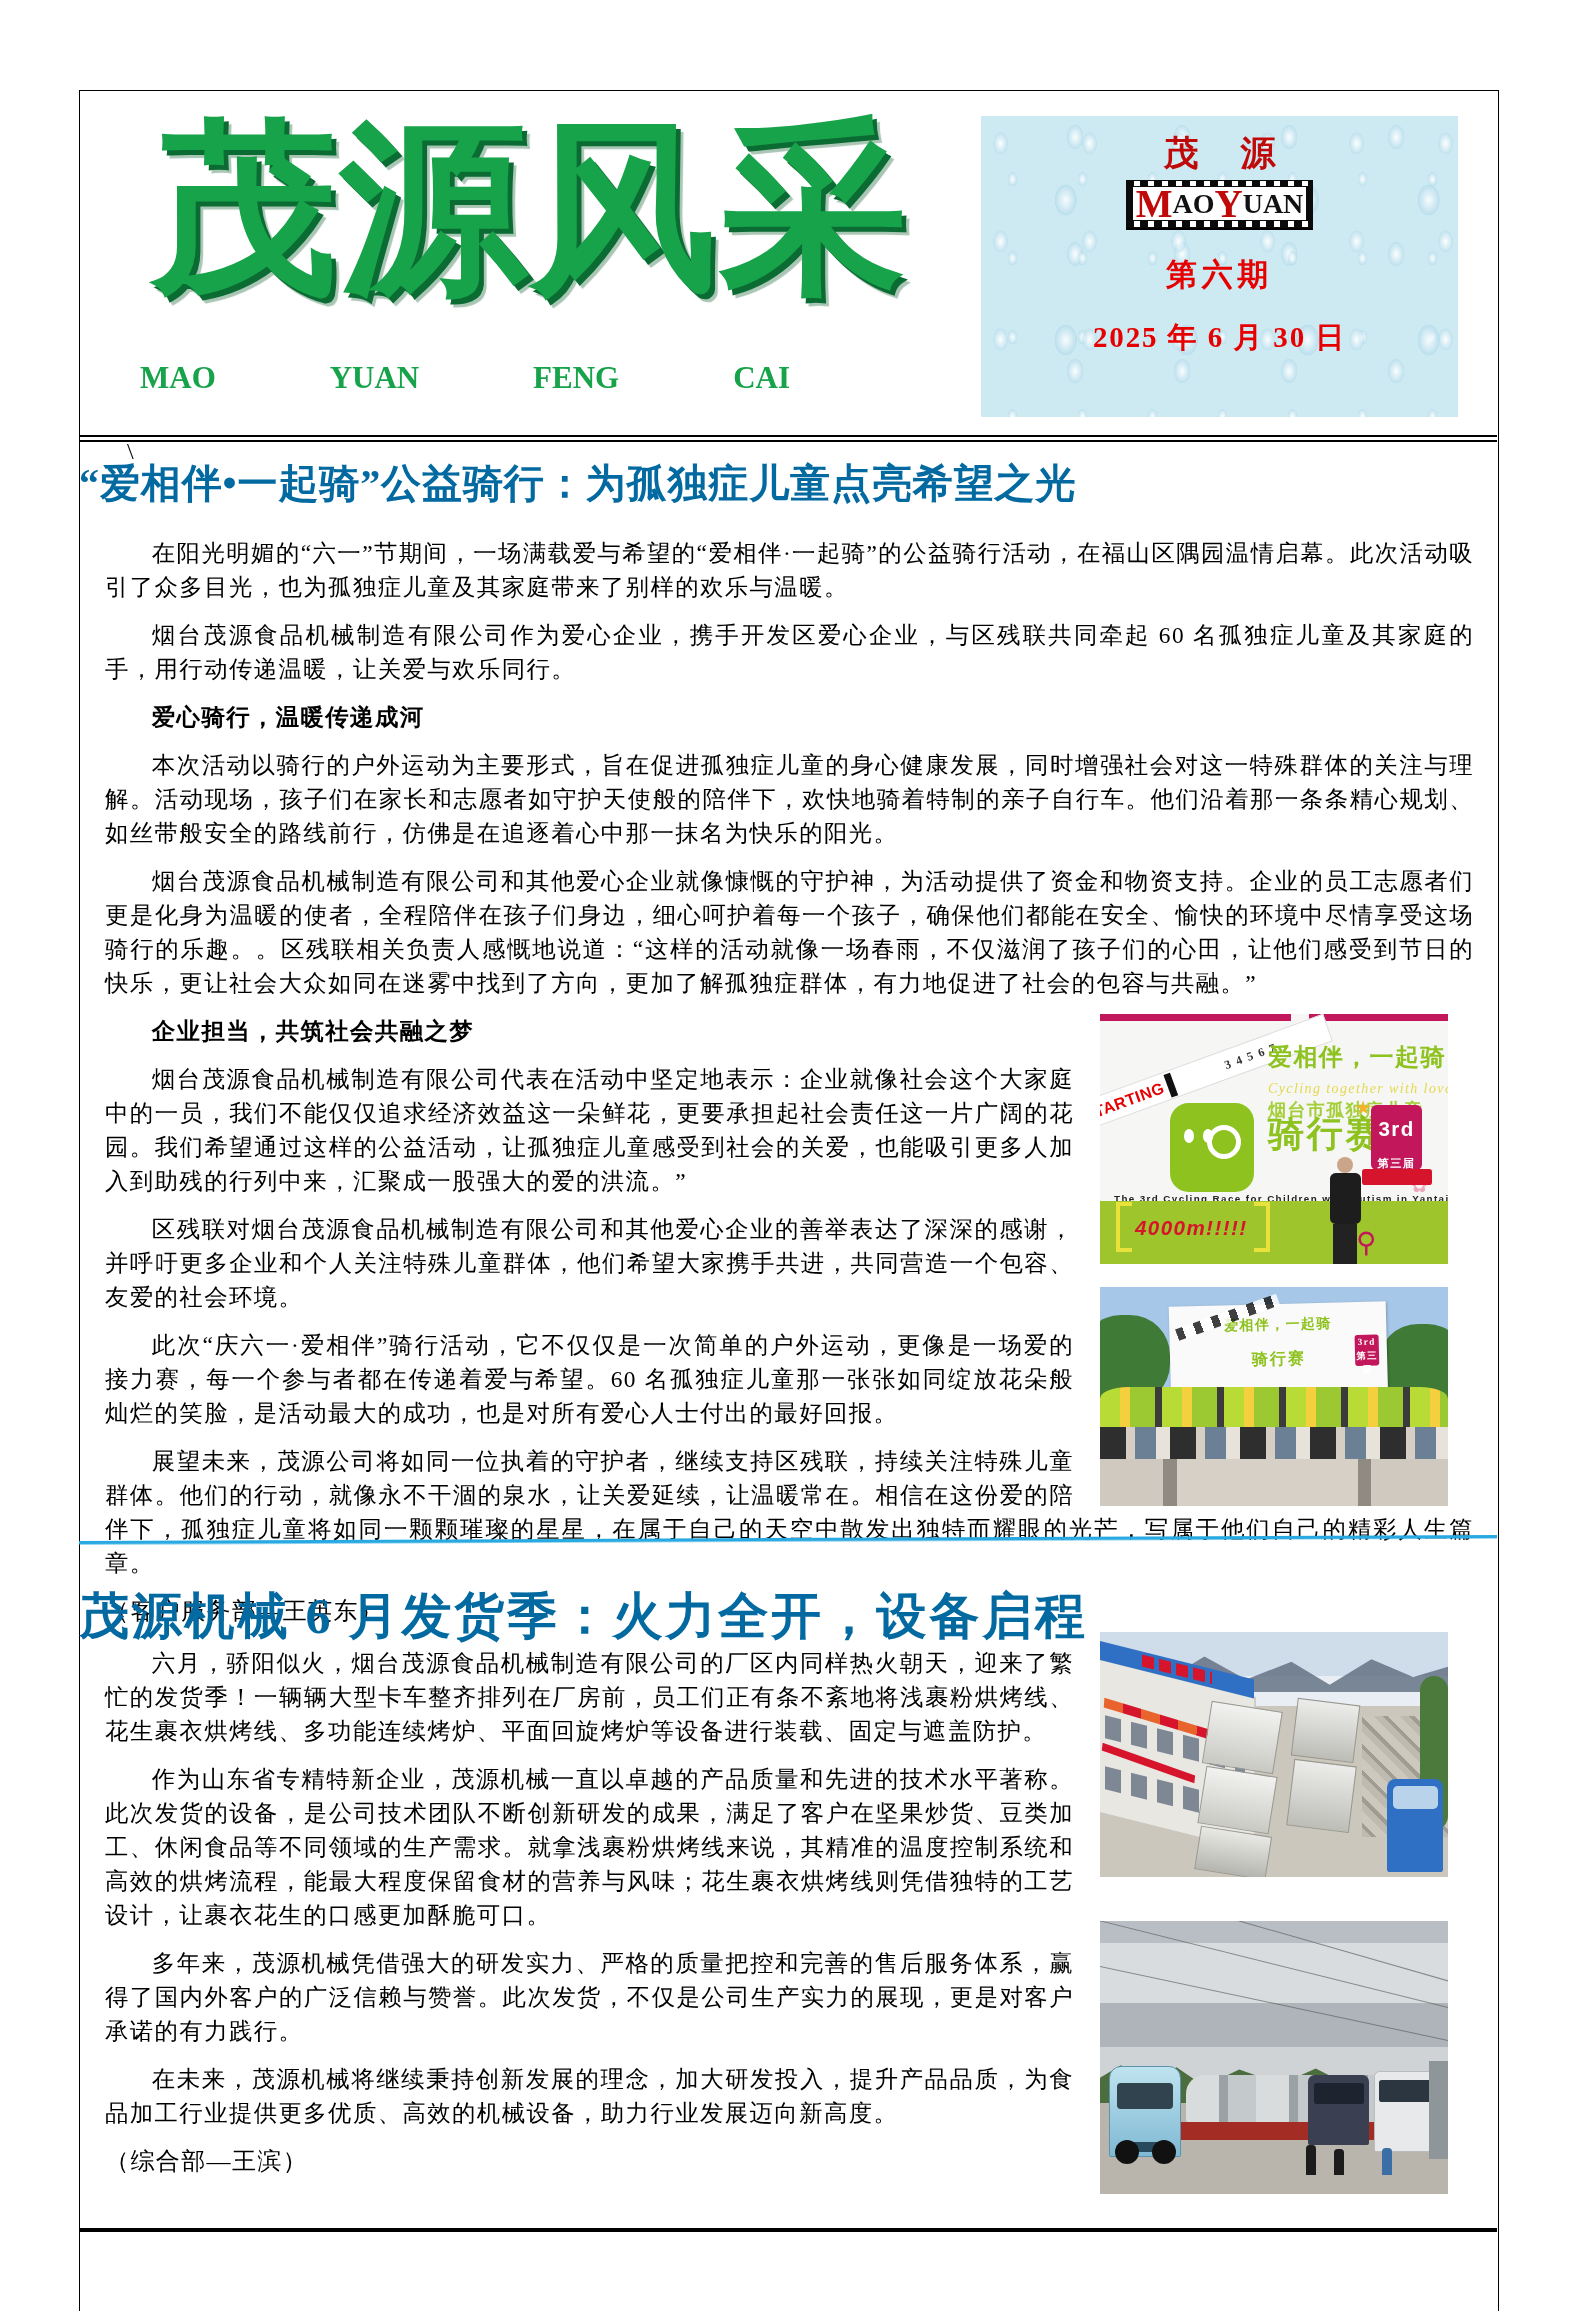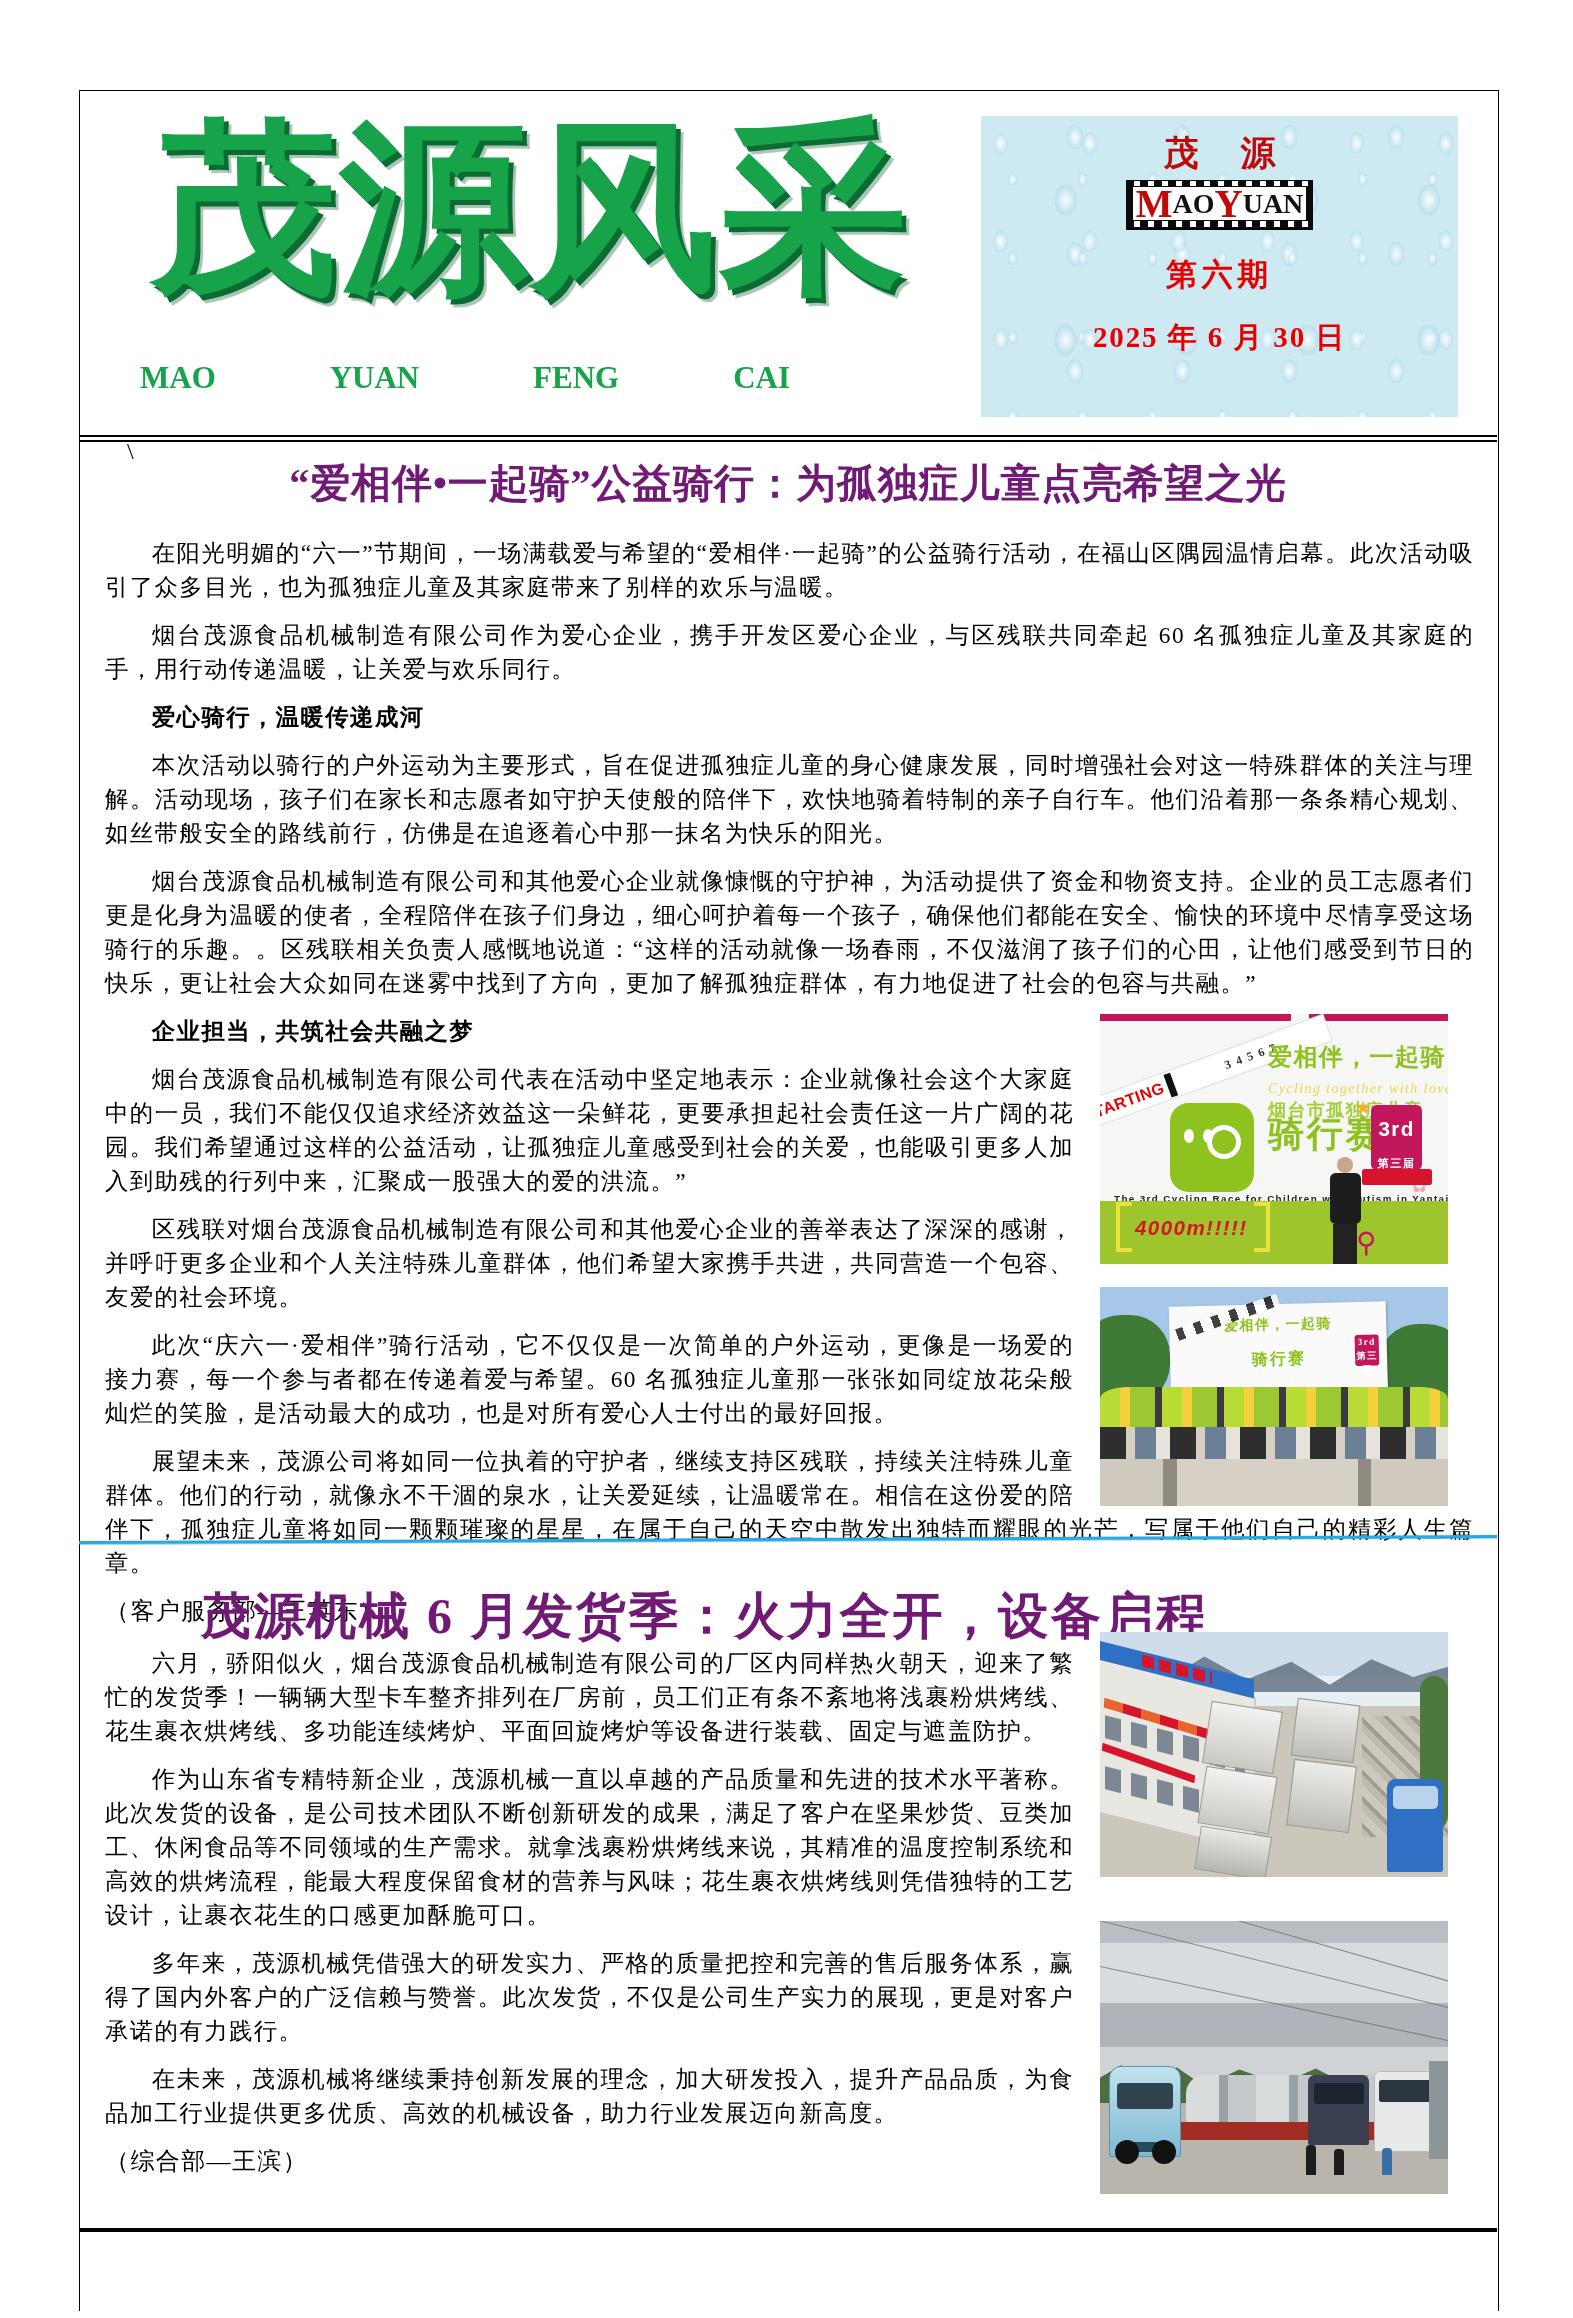--- a/index.html
+++ b/index.html
@@ -32,21 +32,21 @@
   .logo-inner{position:relative;display:flex;align-items:center;background:#fff;margin:7.5px 0;padding:0 2.8px;}
   .logo-inner span{font-weight:bold;font-family:"Liberation Serif",serif;}
   .lg-big{font-size:39px;color:#c00909;line-height:33px;}
   .lg-sm{font-size:28px;color:#111;line-height:33px;}
   .issue-no{margin-top:24px;font-size:31px;font-weight:bold;color:#e60000;letter-spacing:4.7px;}
   .issue-date{margin-top:22.4px;font-size:29px;font-weight:bold;color:#e60000;letter-spacing:1.9px;}
   .double-rule{position:absolute;left:79px;top:435px;width:1418px;height:2.8px;
      border-top:2.8px solid #000;border-bottom:2.3px solid #000;}
   .corner-slash{position:absolute;left:127px;top:438px;font-size:24px;color:#000;}
   
-  .a-title{position:absolute;color:#701a75;font-weight:bold;text-align:center;
+  .a-title{position:absolute;color:#0369a1;font-weight:bold;
      font-family:"Liberation Serif",serif;white-space:nowrap;}
   .a1-title{left:79px;top:456px;width:1418px;font-size:40px;letter-spacing:0.9px;}
   .a2-title{left:79px;top:1583px;width:1252px;font-size:50px;letter-spacing:2.8px;}
   .body-col{position:absolute;left:105px;width:1369px;font-size:23.4px;line-height:34px;
      letter-spacing:1.4px;text-align:justify;color:#000;}
   .body-col p{margin:14px 0;text-indent:2em;}
   .body-col p.subhead{font-weight:bold;}
   .a1-body{top:522px;}
   .a2-body{top:1632px;}
   .attr{text-align:left;font-size:24px;margin-top:2.8px;font-family:Liberation Serif, serif;}

